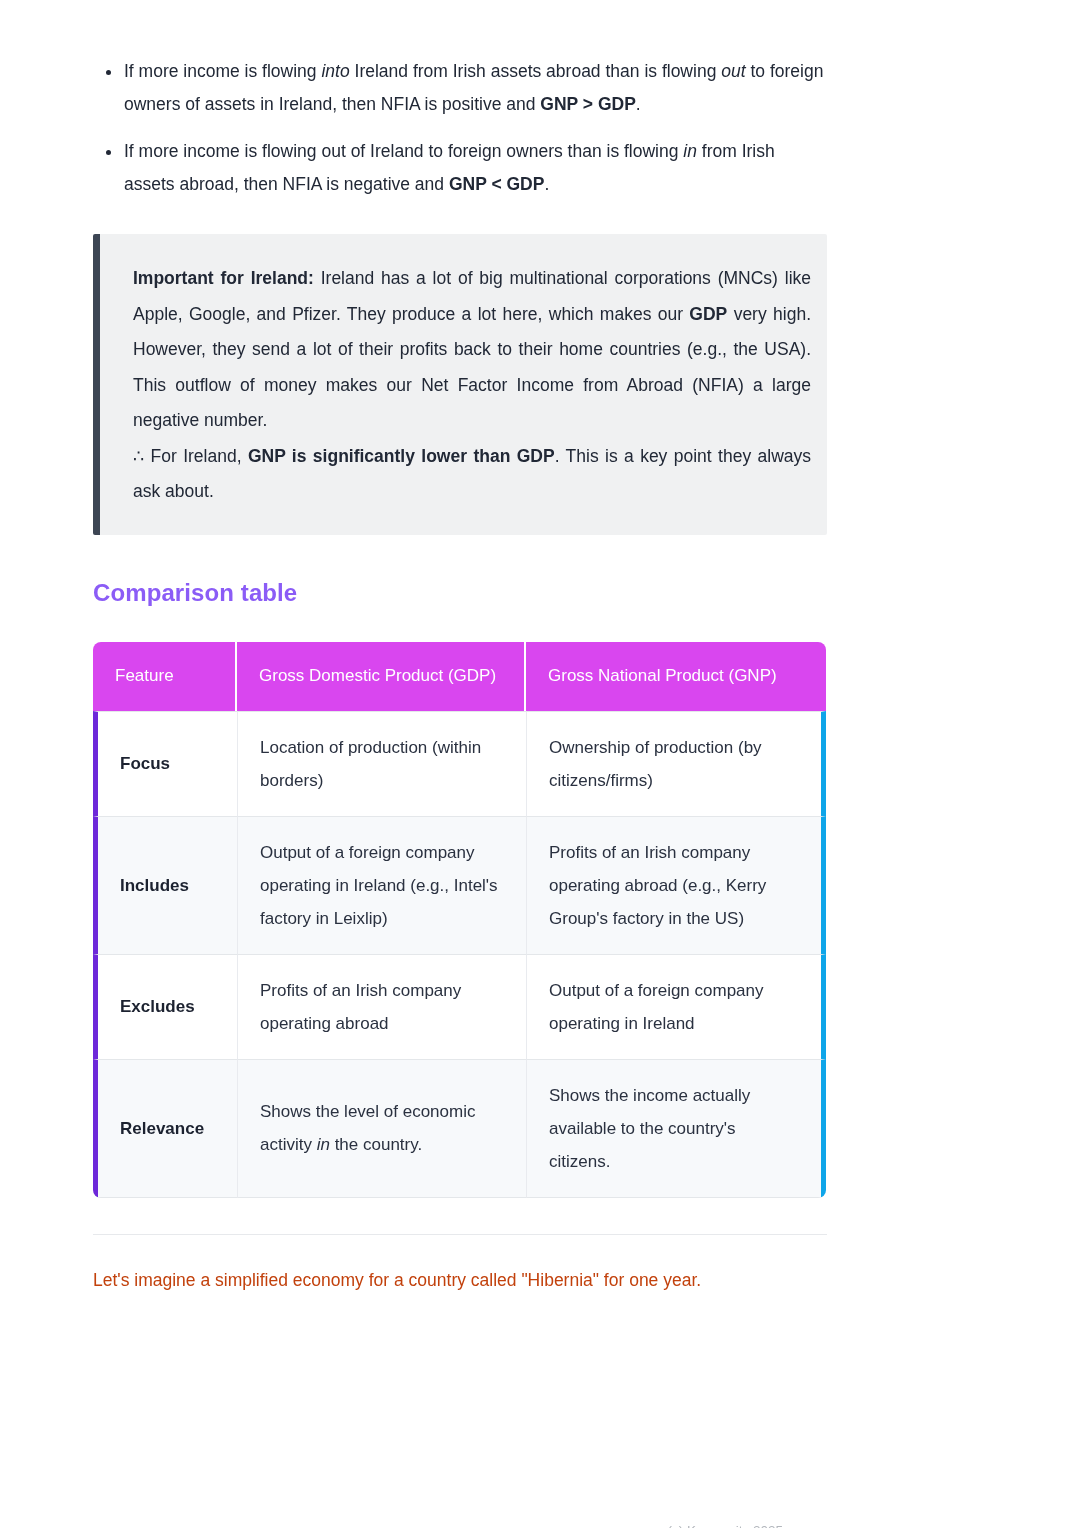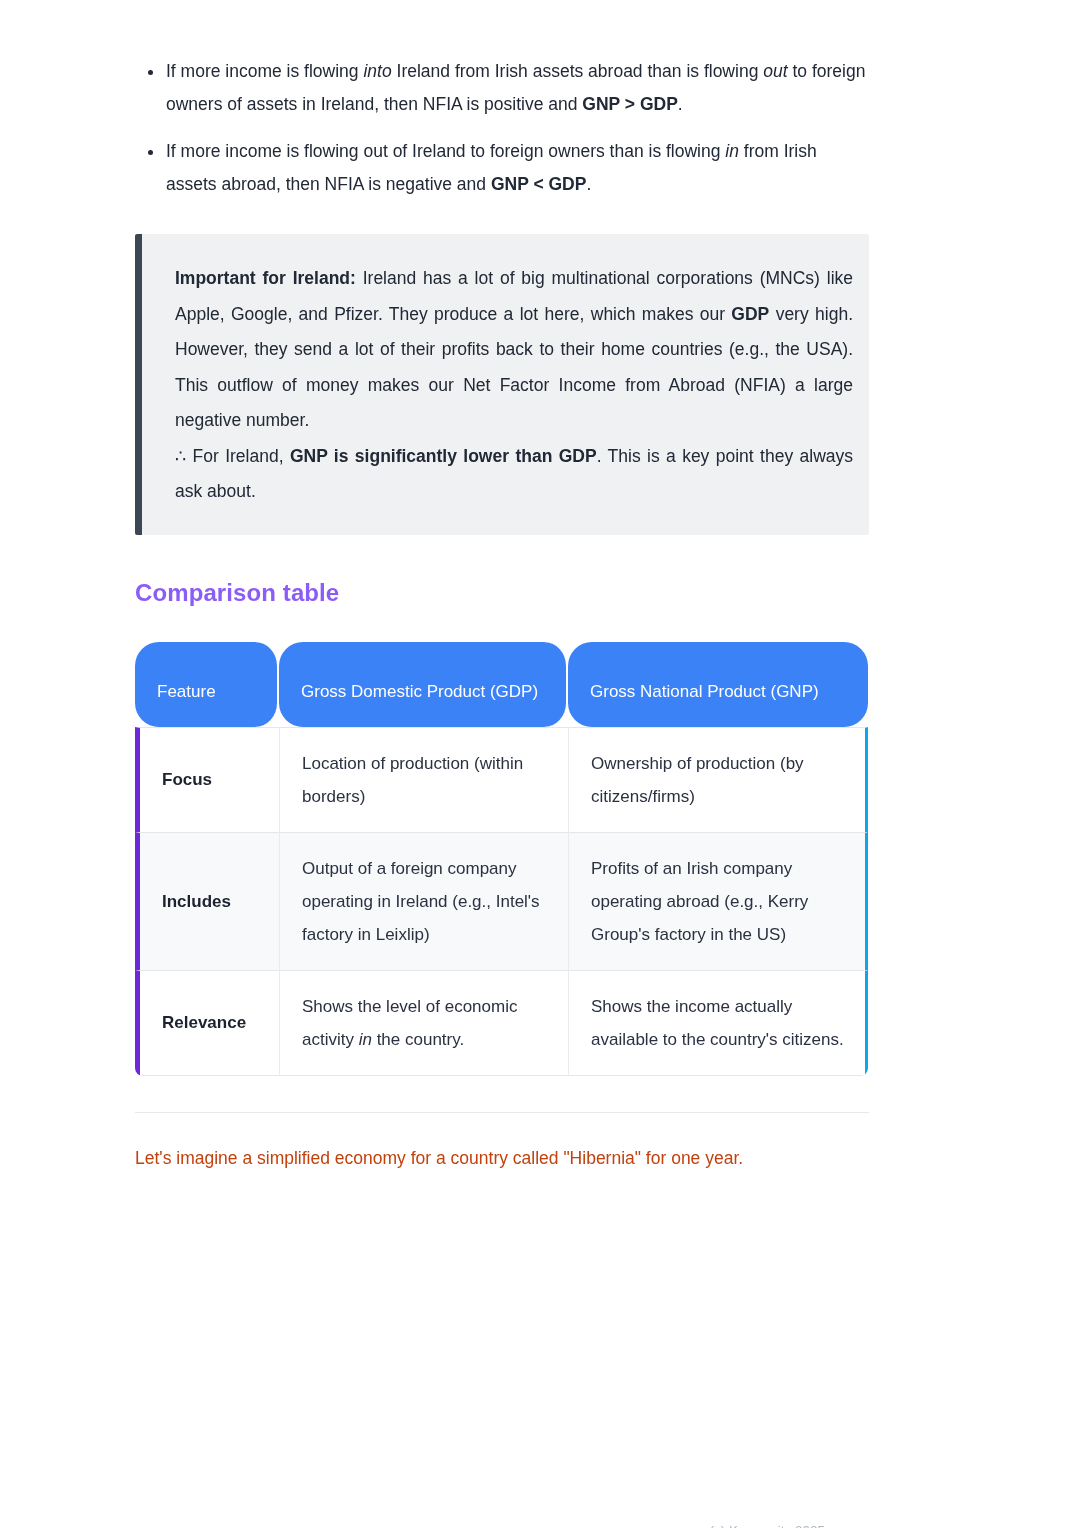--- a/index.html
+++ b/index.html
@@ -3,21 +3,20 @@
 <meta charset="utf-8">
 <style>
   html,body{margin:0;padding:0;background:#ffffff;}
   .page{
     position:relative;
     width:853px;height:1528px;
     background:#ffffff;
     font-family:"Liberation Sans", sans-serif;
     color:#212836;
     overflow:hidden;
-    margin-left:42px;
   }
   .content{
     position:absolute;left:93px;top:0;width:734px;
   }
   
   ul.bullets{
     margin:55px 0 0 0;
     padding:0 0 0 30px;
     list-style:disc outside;
     font-size:17.5px;line-height:33px;color:#212836;
@@ -59,42 +58,41 @@
     width:733px;
     border-radius:8px;
     overflow:hidden;
   }
   table.cmp{
     width:733px;
     border-collapse:separate;border-spacing:0;
     font-size:17px;line-height:33px;
   }
   table.cmp thead th{
-    background:#3b82f6;color:#ffffff;
+    background:#d946ef;color:#ffffff;
     font-weight:500;text-align:left;
-    padding:32px 20px 17px 22px;
+    padding:16px 20px 17px 22px;
     line-height:36px;
     vertical-align:middle;
     border-right:2px solid #ffffff;
-    border-radius:24px;
   }
   table.cmp thead th:last-child{border-right:none;}
   table.cmp tbody th, table.cmp tbody td{
     padding:19px 20px 19px 22px;
     vertical-align:middle;text-align:left;
     background:#ffffff;
     border-top:1px solid #e4e7ea;
     color:#2a3140;
   }
   table.cmp tbody tr:nth-child(even) th,
   table.cmp tbody tr:nth-child(even) td{background:#f7f9fb;}
   table.cmp tbody th{font-weight:700;color:#1c2230;}
   table.cmp tbody td{border-left:1px solid #e9ebef;}
   table.cmp tbody th:first-child{border-left:5px solid #6d28d9;}
-  table.cmp tbody td:last-child{border-right:3px solid #0ea5e9;}
+  table.cmp tbody td:last-child{border-right:5px solid #0ea5e9;}
   table.cmp tbody tr:last-child th,
   table.cmp tbody tr:last-child td{border-bottom:1px solid #e4e7ea;}
   
   hr.sep{
     margin:36px 0 0 0;border:none;height:1px;background:#e7e9ec;
   }
   
   .page-edge{
     position:absolute;left:977px;top:49px;
     width:55px;height:1428px;
@@ -152,20 +150,25 @@
             <th>Focus</th>
             <td><span>Location of production (within borders)</span></td>
             <td><span>Ownership of production (by citizens/firms)</span></td>
           </tr>
           <tr>
             <th>Includes</th>
             <td><span>Output of a foreign company operating in Ireland (e.g., Intel's factory in Leixlip)</span></td>
             <td><span>Profits of an Irish company operating abroad (e.g., Kerry Group's factory in the US)</span></td>
           </tr>
           <tr>
+            <th>Excludes</th>
+            <td><span>Profits of an Irish company operating abroad</span></td>
+            <td><span>Output of a foreign company operating in Ireland</span></td>
+          </tr>
+          <tr>
             <th>Relevance</th>
             <td><span>Shows the level of economic activity </span><span style="font-style: italic;">in</span><span> the country.</span></td>
             <td><span>Shows the income actually available to the country's citizens.</span></td>
           </tr>
         </tbody>
       </table>
     </div>
 
     <hr class="sep">
 

